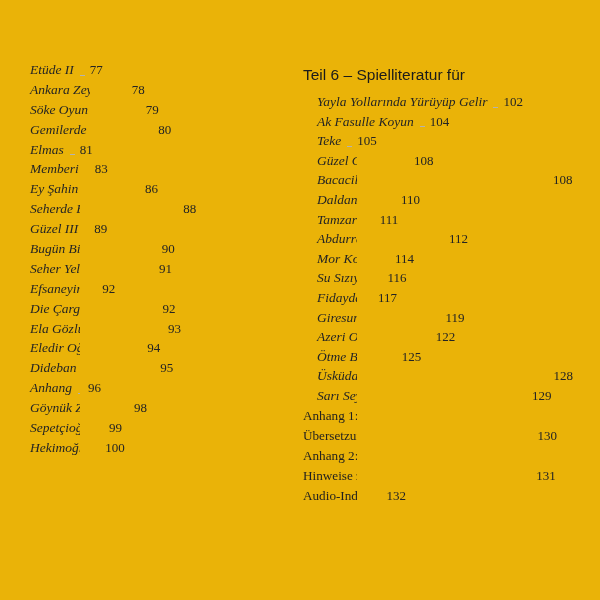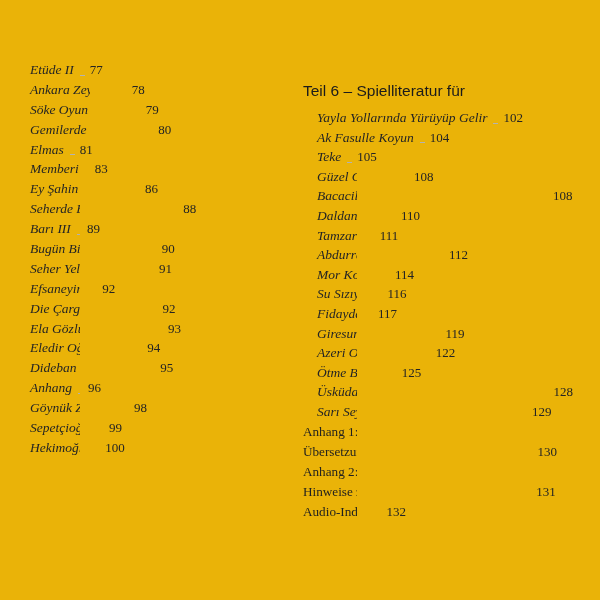--- a/index.html
+++ b/index.html
@@ -24,21 +24,21 @@
     flex:1 1 auto;min-width:5px;
     border-bottom:1px solid #b3b3b3;
     align-self:flex-end;margin:0 5px 4px 6px;
   }
   .toc-row .page{flex:0 0 auto;font-style:normal;font-size:13px;color:#242424;}
 
   
   .section-header{
     padding-top:4px;
     font-family:"Liberation Sans",sans-serif;
-    font-size:15.5px;color:#1b1b1b;margin-top:16px;
+    font-size:15.5px;color:#1b1b1b;
   }
   .h-line1{height:21px;line-height:21px;white-space:nowrap;}
   .h-line2-row{display:flex;align-items:baseline;height:21px;line-height:21px;}
   .h-line2-row .leader{
     flex:1 1 auto;border-bottom:1px solid #b3b3b3;
     align-self:flex-end;margin:0 6px 4px 8px;
   }
   .h-line2-row .page{font-family:"Liberation Serif",serif;font-size:13px;color:#242424;}
 
   .entries-indent{margin-top:7px;margin-left:14px;}
@@ -90,21 +90,21 @@
           <span class="title">Ey Şahin Bakışlım</span>
           <span class="leader"></span>
           <span class="page">86</span>
         </div>
         <div class="toc-row">
           <span class="title">Seherde Bir Bağa Girdim</span>
           <span class="leader"></span>
           <span class="page">88</span>
         </div>
         <div class="toc-row">
-          <span class="title">Barı III</span>
+          <span class="title">Güzel III</span>
           <span class="leader"></span>
           <span class="page">89</span>
         </div>
         <div class="toc-row">
           <span class="title">Bugün Bize Pir Geldi</span>
           <span class="leader"></span>
           <span class="page">90</span>
         </div>
         <div class="toc-row">
           <span class="title">Seher Yeli Nazlı Yare</span>

